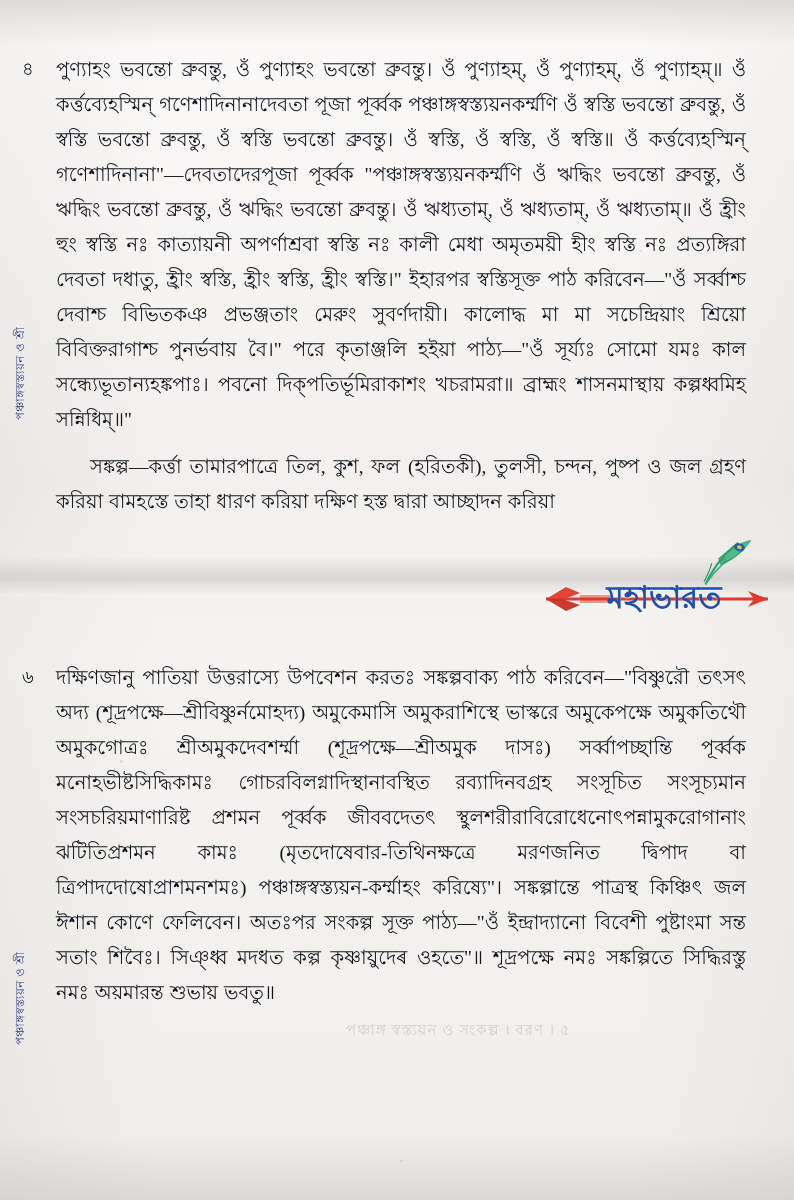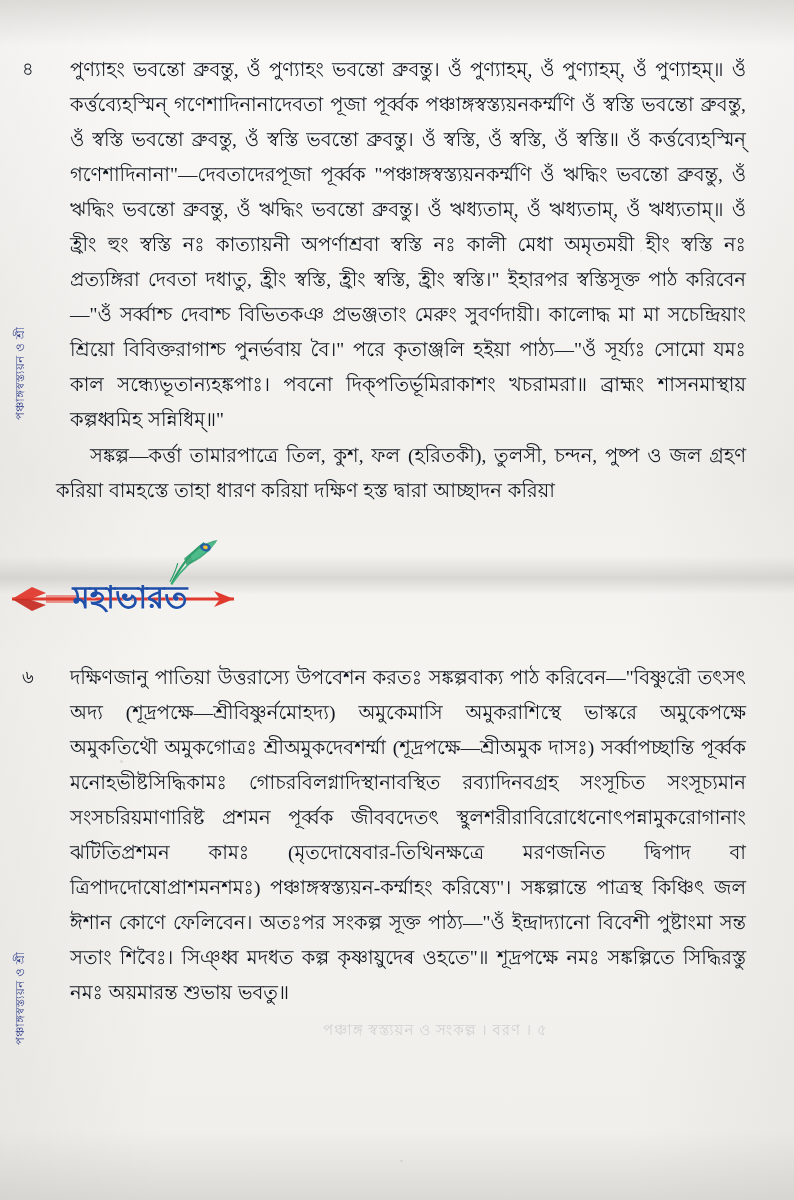--- a/index.html
+++ b/index.html
@@ -83,45 +83,44 @@
 
   .para {
     position: relative;
     font-size: 19.5px;
     line-height: 35px;
     text-align: justify;
     text-justify: inter-word;
     margin: 0 0 0 0;
     word-spacing: 1px;
   }
-  .para + .para { margin-top: 1px; }
+  .para + .para { margin-top: 12px; }
   .indent { text-indent: 34px; }
 
   .marker {
     position: absolute;
     left: -34px;
     top: 0;
     font-size: 18px;
     color: #10161f;
   }
   .body-col {
     display: block;
-    margin-left: 14px;
   }
 
   
   .logo-wrap {
     position: absolute;
     left: 0;
     top: 520px;
     width: 794px;
     height: 125px;
     display: flex;
     flex-direction: column;
-    align-items: flex-start;
+    align-items: flex-end;
     justify-content: flex-end;
     pointer-events: none;
   }
   .logo-inner {
     position: relative;
     width: 260px;
     height: 120px;
   }
   .feather {
     position: absolute;
@@ -147,21 +146,21 @@
     font-family: "Liberation Sans", sans-serif;
     font-size: 31px;
     font-weight: bold;
     color: #1f4fa8;
     letter-spacing: 0px;
     text-shadow: 0 1px 0 rgba(255,255,255,0.7);
   }
 
   .ghost {
     position: absolute;
-    left: 323px;
+    left: 346px;
     top: 1018px;
     width: 300px;
     font-size: 15px;
     color: rgba(90,95,110,0.22);
     letter-spacing: 1px;
     pointer-events: none;
   }
 </style>
 </head>
 <body>

